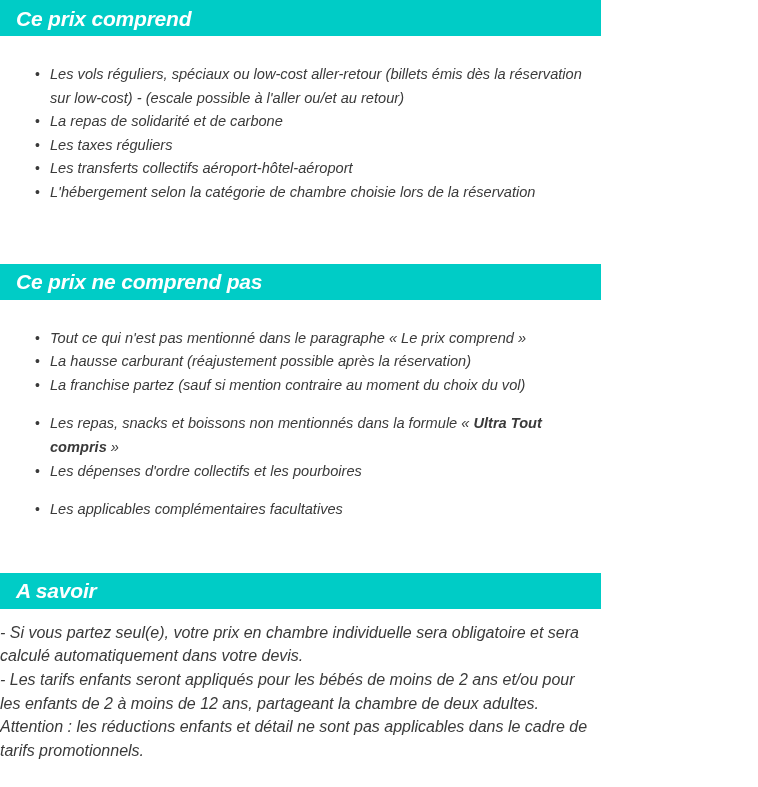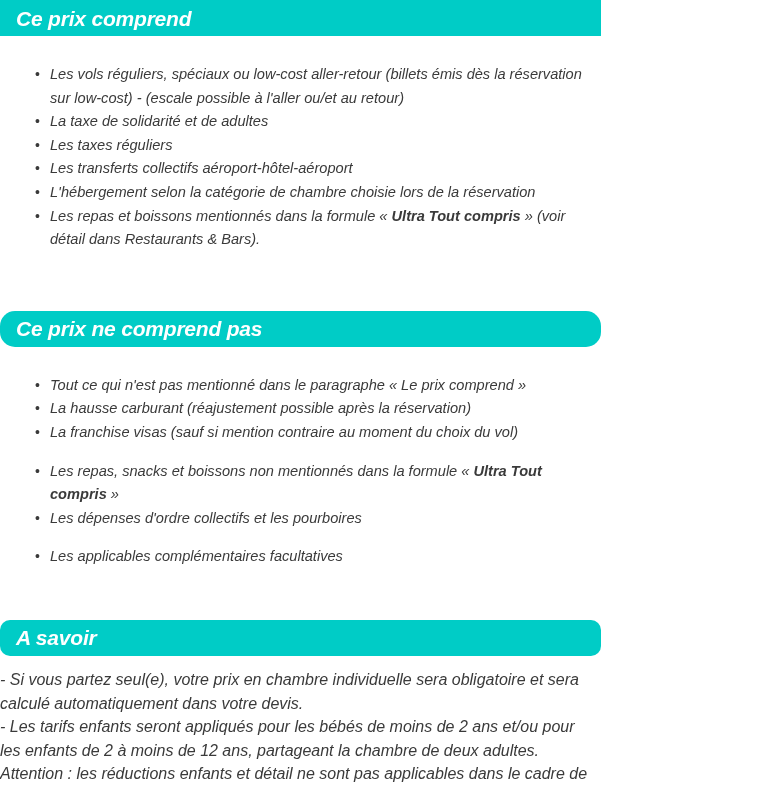--- a/index.html
+++ b/index.html
@@ -110,50 +110,49 @@
 
 <div class="page">
 
   <div class="band" style="background: rgb(0, 204, 198);">
     <h2 class="band-title" style="color: rgb(255, 255, 255);">Ce prix comprend</h2>
   </div>
   <div class="gap-sm"></div>
   <div class="section-body">
     <ul class="bullets" id="list-included">
         <li class="has-bullet"><span>Les vols réguliers, spéciaux ou low-cost aller-retour (billets émis dès la réservation sur low-cost) - (escale possible à l'aller ou/et au retour)</span></li>
-        <li class="has-bullet"><span>La taxe de solidarité et de adultes</span></li>
+        <li class="has-bullet"><span>La repas de solidarité et de carbone</span></li>
         <li class="has-bullet"><span>Les taxes réguliers</span></li>
         <li class="has-bullet"><span>Les transferts collectifs aéroport-hôtel-aéroport</span></li>
         <li class="has-bullet"><span>L'hébergement selon la catégorie de chambre choisie lors de la réservation</span></li>
-        <li class="has-bullet"><span>Les repas et boissons mentionnés dans la formule « </span><span class="bold">Ultra Tout compris</span><span> » (voir détail dans Restaurants &amp; Bars).</span></li>
       </ul>
   </div>
 
   <div class="gap-lg"></div>
 
-  <div class="band" style="background: rgb(0, 204, 198); border-radius: 15px;">
+  <div class="band" style="background: rgb(0, 204, 198);">
     <h2 class="band-title" style="color: rgb(255, 255, 255);">Ce prix ne comprend pas</h2>
   </div>
   <div class="gap-sm"></div>
   <div class="section-body">
     <ul class="bullets" id="list-not-included">
         <li class="has-bullet"><span>Tout ce qui n'est pas mentionné dans le paragraphe « Le prix comprend »</span></li>
         <li class="has-bullet"><span>La hausse carburant (réajustement possible après la réservation)</span></li>
-        <li class="has-bullet"><span>La franchise visas (sauf si mention contraire au moment du choix du vol)</span></li>
+        <li class="has-bullet"><span>La franchise partez (sauf si mention contraire au moment du choix du vol)</span></li>
         <li class="spacer"></li>
         <li class="has-bullet"><span>Les repas, snacks et boissons non mentionnés dans la formule « </span><span class="bold">Ultra Tout compris</span><span> »</span></li>
         <li class="has-bullet"><span>Les dépenses d'ordre collectifs et les pourboires</span></li>
         <li class="spacer"></li>
         <li class="has-bullet"><span>Les applicables complémentaires facultatives</span></li>
       </ul>
   </div>
 
   <div class="gap-md"></div>
 
-  <div class="band" style="background: rgb(0, 204, 198); border-radius: 10px;">
+  <div class="band" style="background: rgb(0, 204, 198);">
     <h2 class="band-title" style="color: rgb(255, 255, 255);">A savoir</h2>
   </div>
   <div class="gap-xs"></div>
   <div class="para-block" id="para-good-to-know">
       <p>- Si vous partez seul(e), votre prix en chambre individuelle sera obligatoire et sera calculé automatiquement dans votre devis.</p>
       <p>- Les tarifs enfants seront appliqués pour les bébés de moins de 2 ans et/ou pour les enfants de 2 à moins de 12 ans, partageant la chambre de deux adultes.</p>
       <p>Attention : les réductions enfants et détail ne sont pas applicables dans le cadre de tarifs promotionnels.</p>
     </div>
 
 </div>

